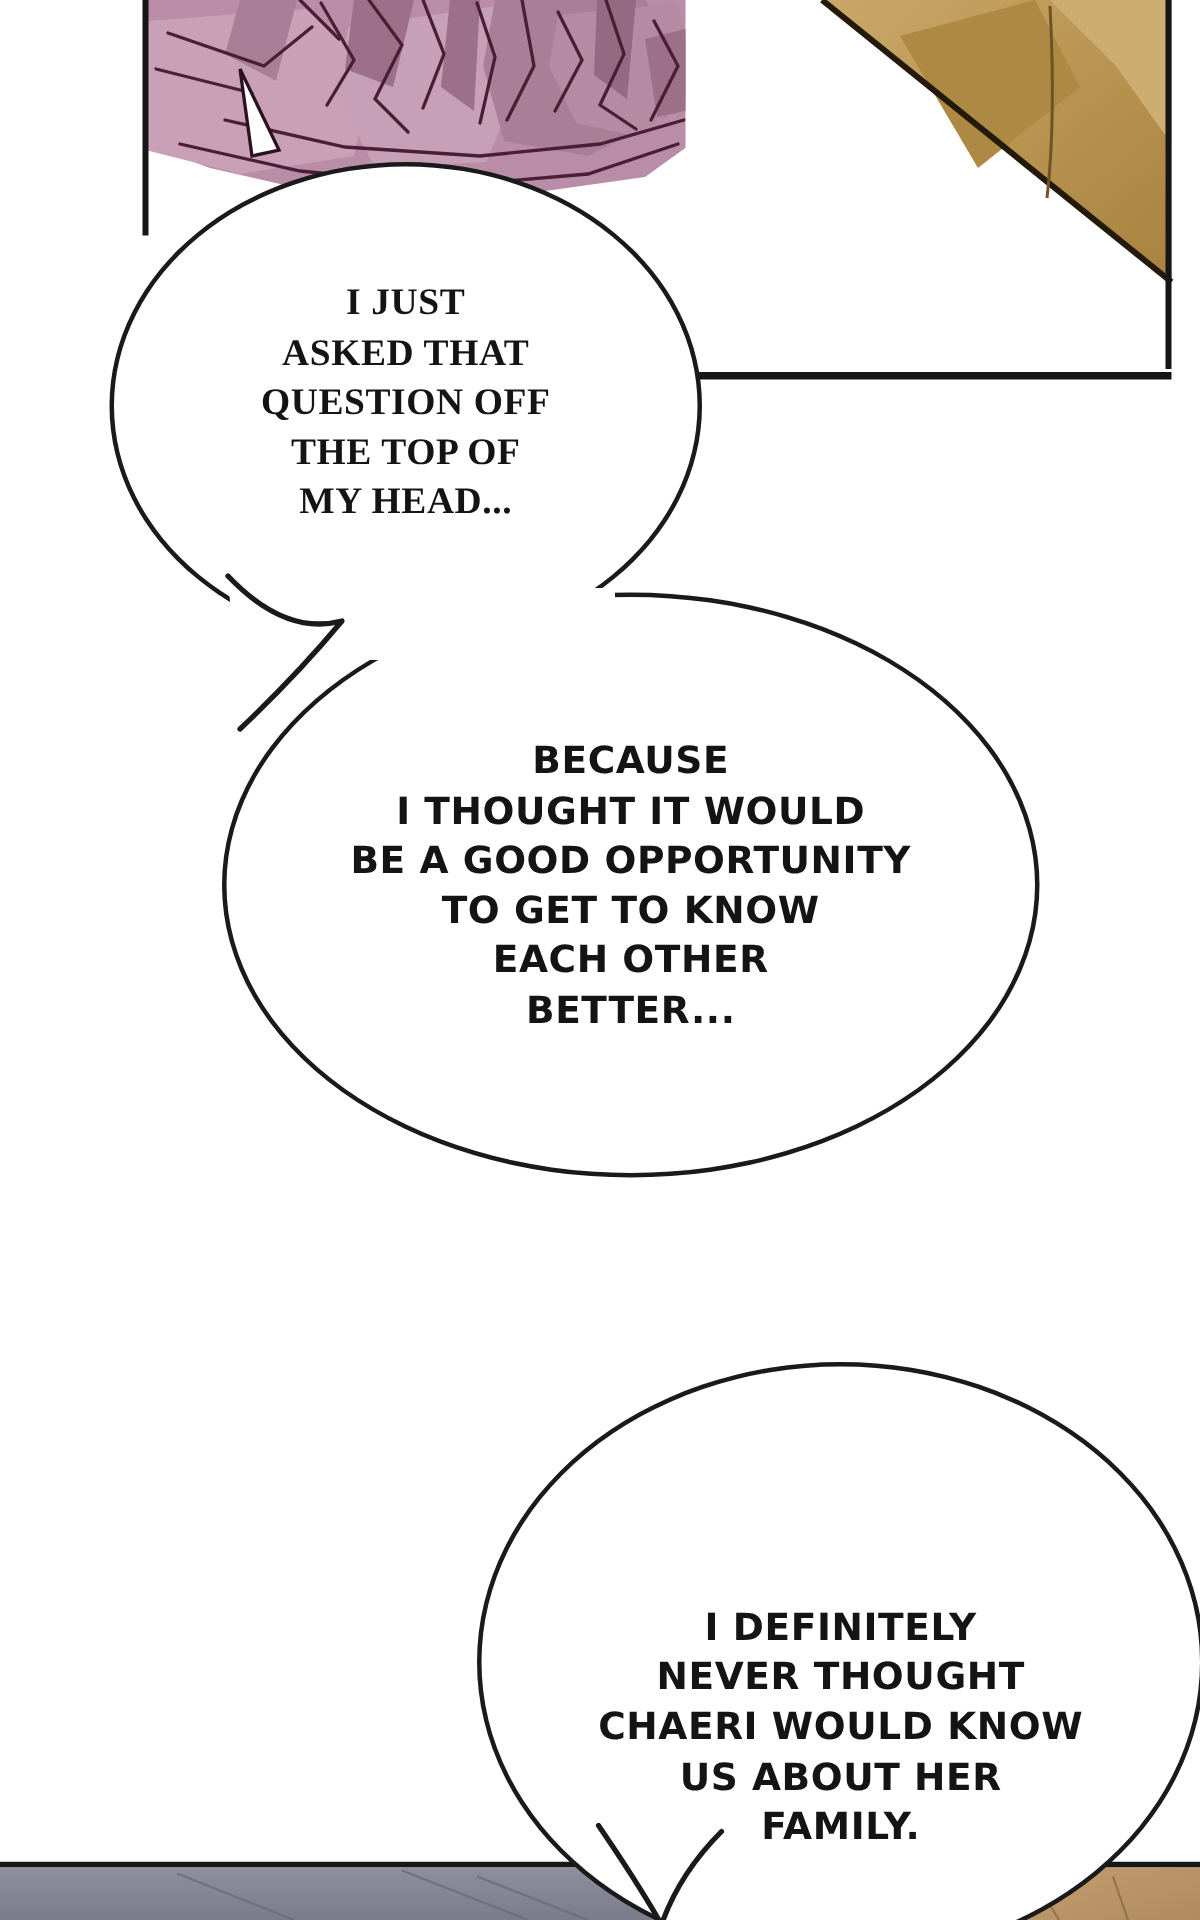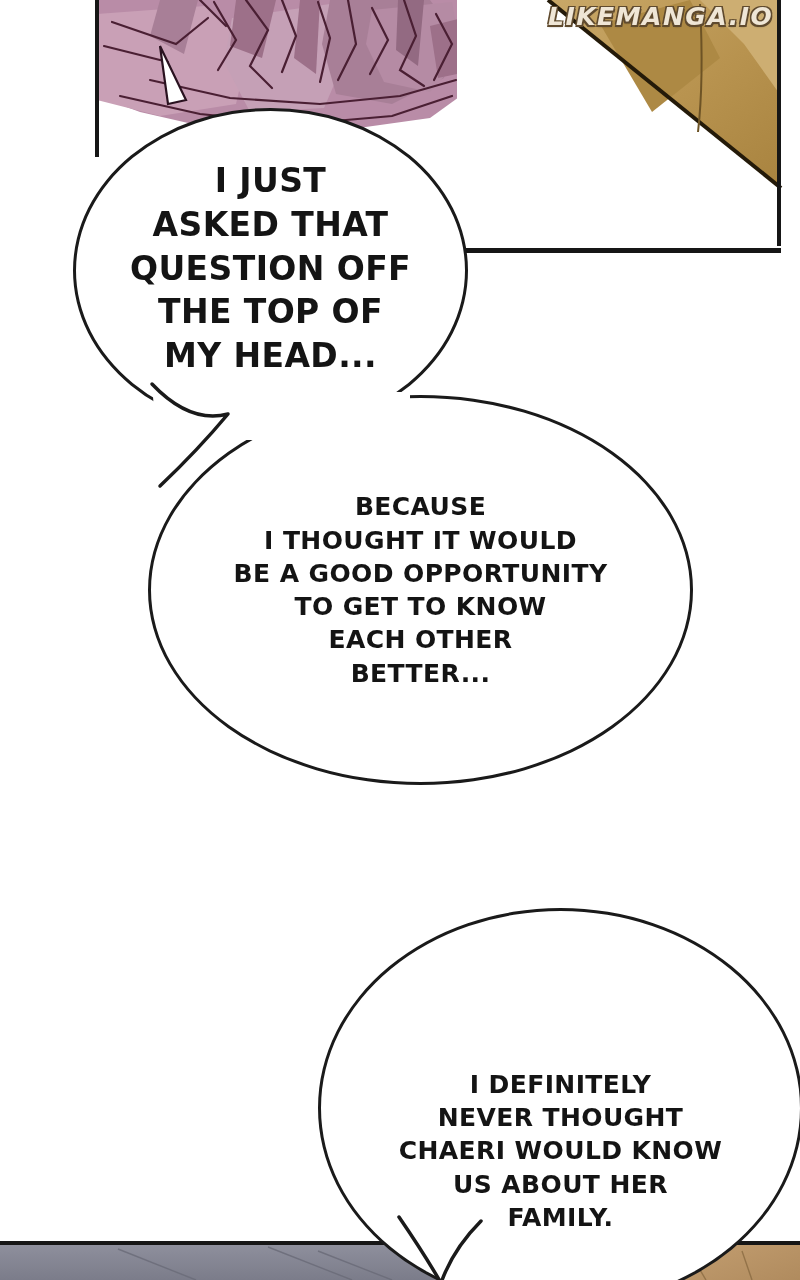--- a/index.html
+++ b/index.html
@@ -136,21 +136,21 @@
   
   .bubble-text {
     font-family:"DejaVu Sans", sans-serif;
     font-weight:700;
     color:#141414;
     letter-spacing:0.4px;
     line-height:1.33;
     white-space:pre-line;
     user-select:text;
   }
-  .bubble-a .bubble-text { font-size:33px; padding-bottom:4px; }
+  .bubble-a .bubble-text { font-size:25px; padding-bottom:4px;font-family:Liberation Serif, serif; }
   .bubble-b .bubble-text { font-size:25px; }
   .bubble-c .bubble-text { font-size:25px; padding-top:86px; }
 
   
   .watermark {
     position:absolute;
     left:548px; top:2px;
     z-index:20;
     font-family:"DejaVu Sans", sans-serif;
     font-weight:700;
@@ -294,15 +294,14 @@
 NEVER THOUGHT
 CHAERI WOULD KNOW
 US ABOUT HER
 FAMILY.</div>
   </div>
 
   <svg class="tail-c" viewBox="0 0 90 70">
     <path d="M4,2 Q30,40 46,68 Q58,34 86,6" fill="#ffffff" stroke="#1a1a1a" stroke-width="3.5" stroke-linejoin="round" stroke-linecap="round"></path>
   </svg>
 
-  <div class="watermark">LIKEMANGA.IO</div>
 
 </div>
 
 </body></html>

